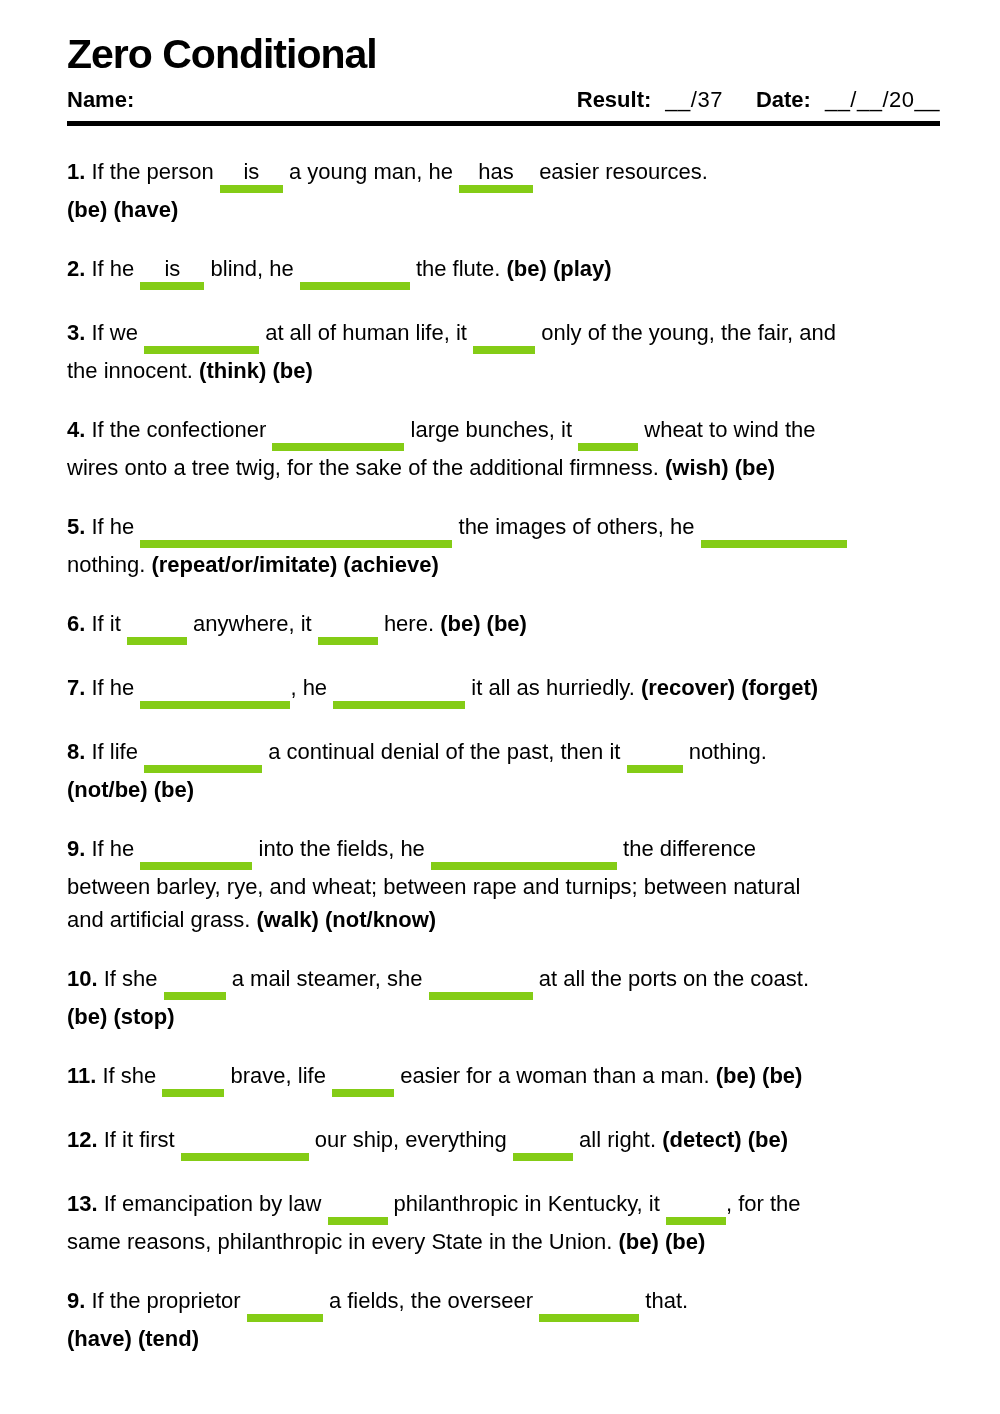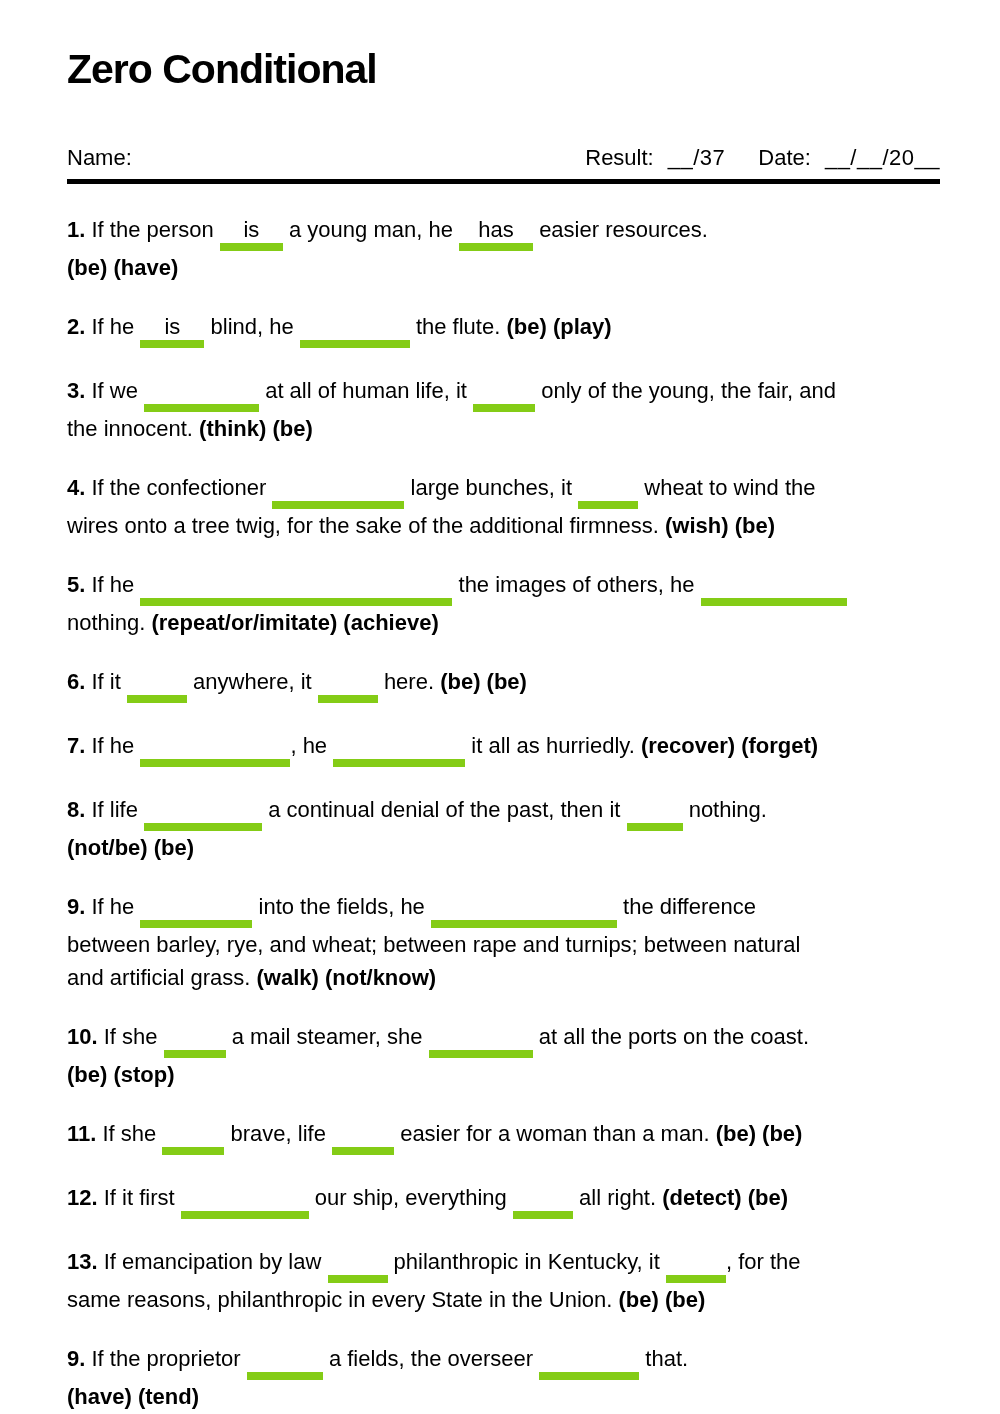--- a/index.html
+++ b/index.html
@@ -7,37 +7,37 @@
   body {
     width: 1000px;
     height: 1414px;
     font-family: "Liberation Sans", sans-serif;
     color: #000;
     position: relative;
   }
   .page {
     width: 1000px;
     height: 1414px;
-    padding: 46px 60px 0 67px;
+    padding: 31px 60px 0 67px;
   }
   h1.title {
     font-size: 41px;
     font-weight: bold;
     letter-spacing: -1px;
     line-height: 46px;
   }
   .meta-row {
     display: flex;
     align-items: baseline;
     margin-top: 9px;
     font-size: 22px;
     line-height: 28px;
     white-space: nowrap;
   }
-  .meta-label { font-weight: normal; margin-top: 43px; }
+  .meta-label { font-weight: bold; }
   .meta-value { font-weight: normal; margin-left: 14px; letter-spacing: 0.5px; }
   .meta-spacer { flex: 1 1 auto; }
   .date-group { margin-left: 33px; }
   .thick-rule {
     height: 5px;
     background: #000;
     margin-top: 7px;
   }
   .questions { margin-top: 29px; }
   .question {

